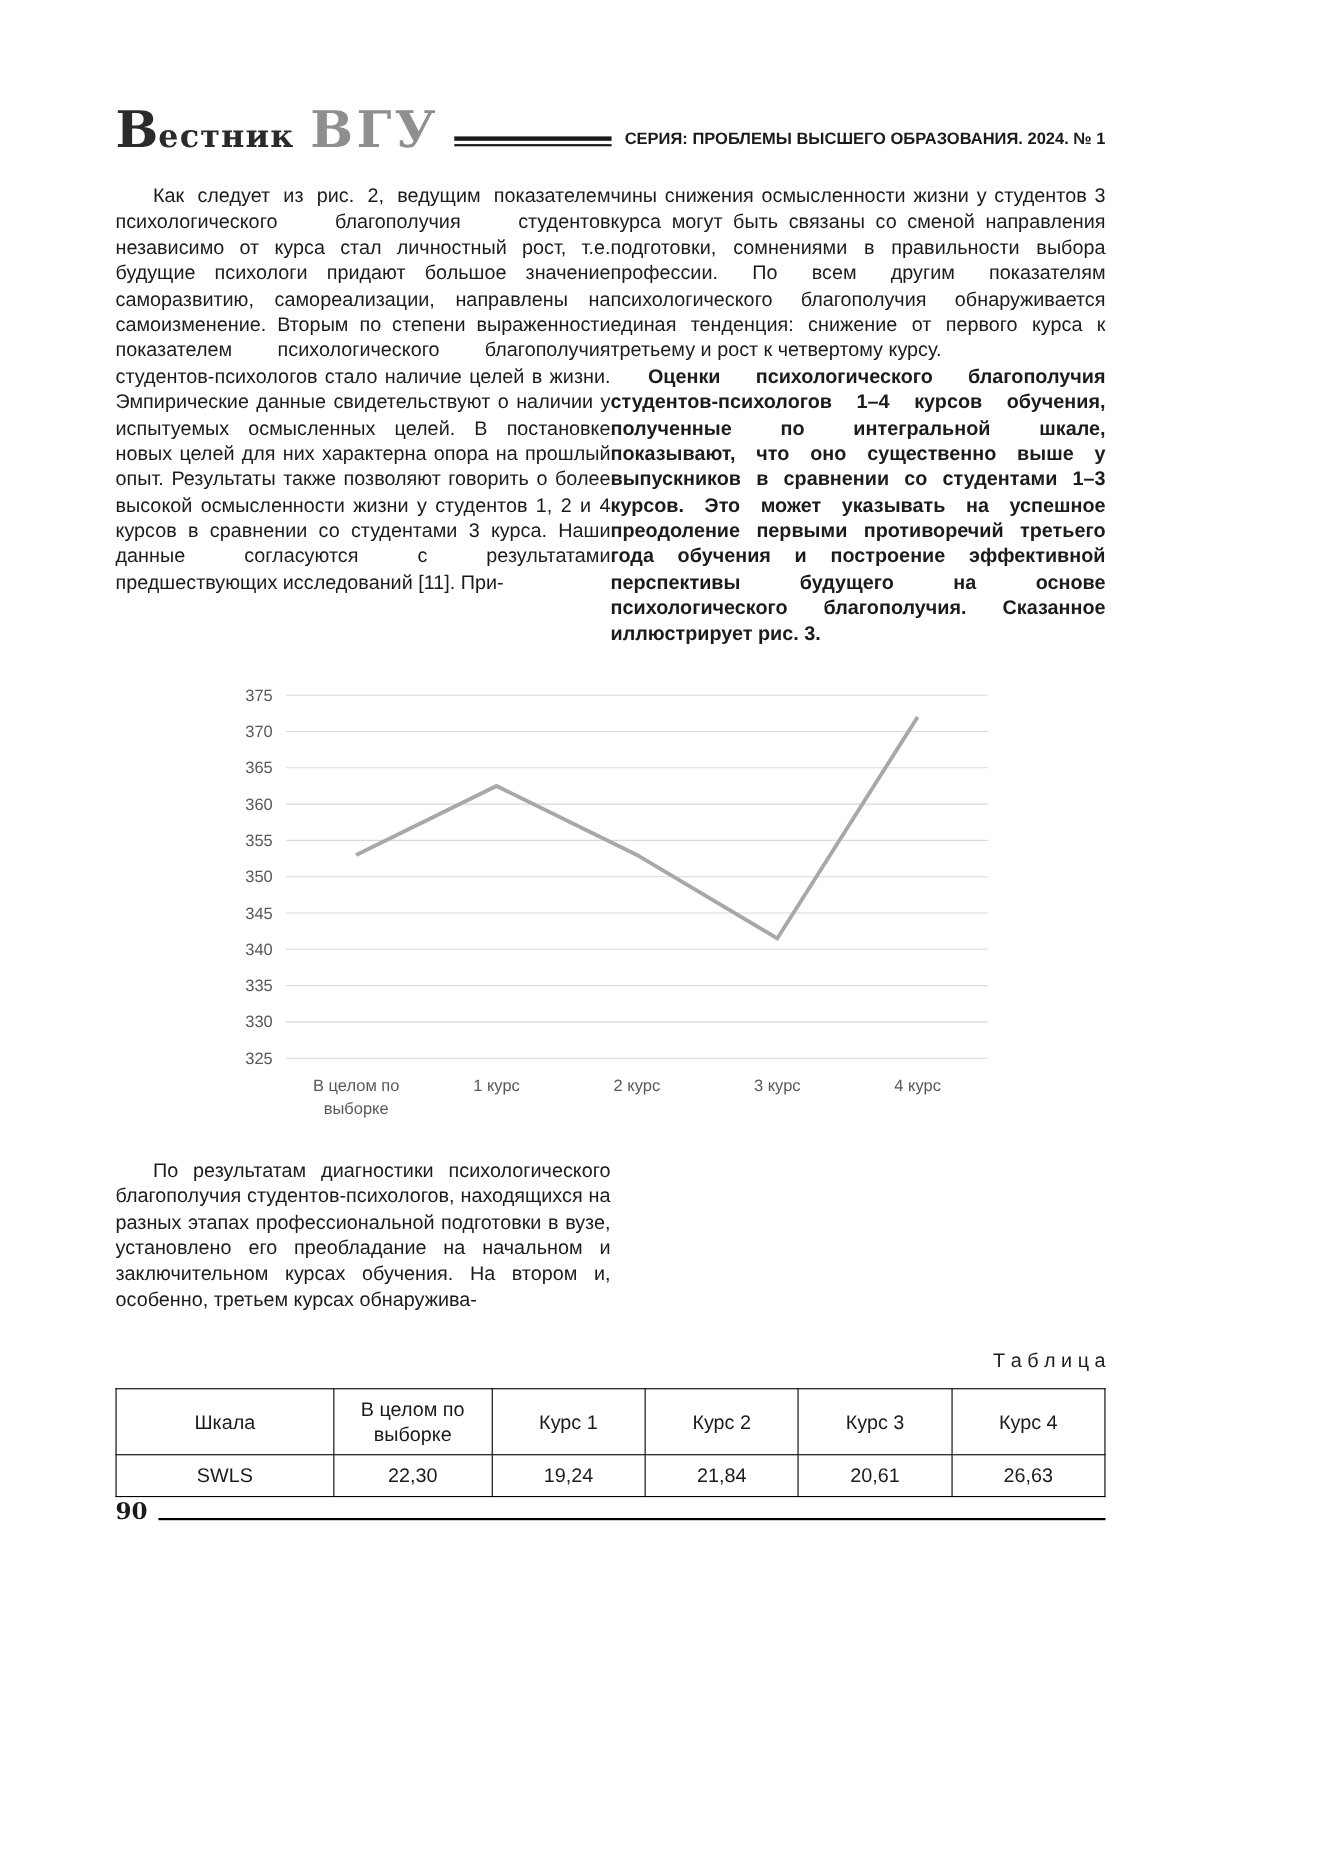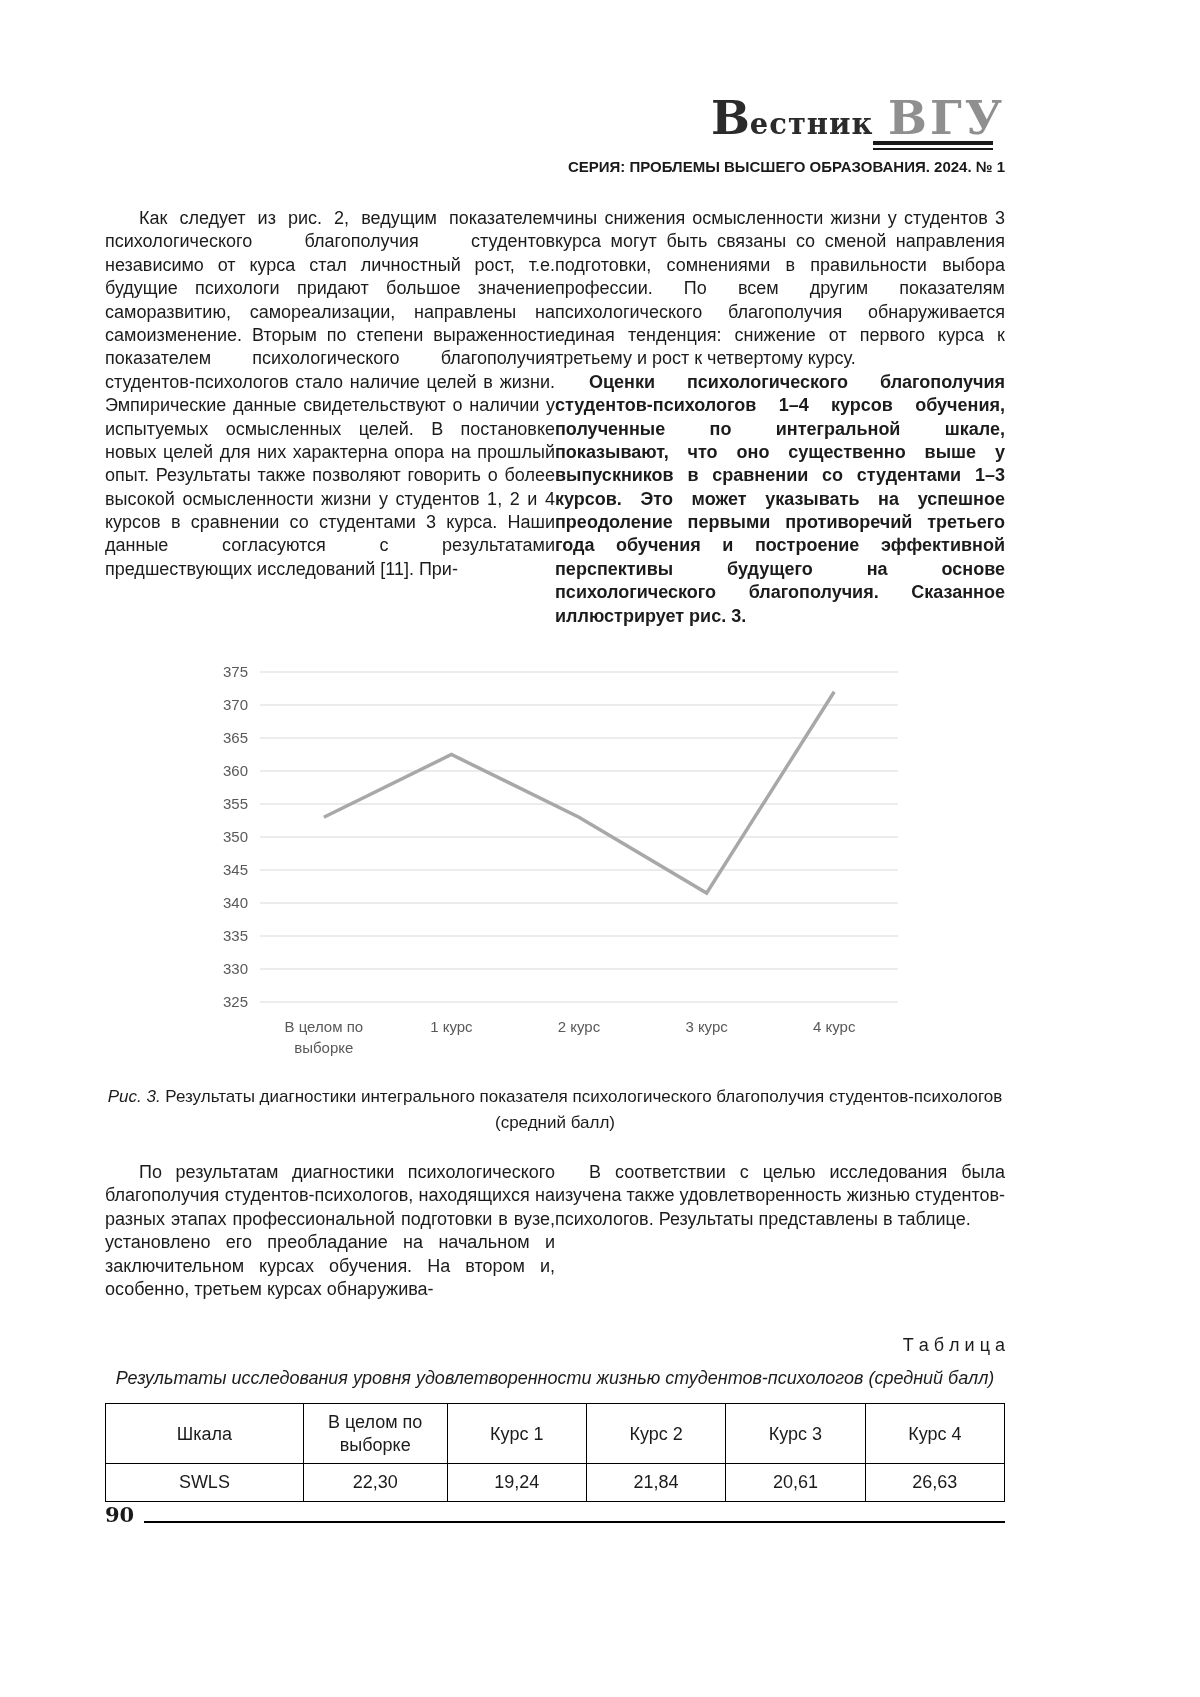--- a/index.html
+++ b/index.html
@@ -6,21 +6,21 @@
   html,body { background:#ffffff; }
   body {
     width:1200px; height:1697px;
     font-family:"Liberation Sans", sans-serif;
     color:#1b1b1b;
     overflow:hidden;
   }
   .page { width:1200px; height:1697px; padding:95px 195px 0 105px; position:relative; }
 
   
-  .header { display:flex; align-items:flex-end;flex-direction:column; }
+  .header { display:flex; align-items:flex-end; }
   .logo { white-space:nowrap; line-height:1; }
   .logo-cap  { font-family:"DejaVu Serif", serif; font-weight:bold; font-size:46px; color:#2b2b2b; }
   .logo-rest { font-family:"DejaVu Serif", serif; font-weight:bold; font-size:29px; color:#2b2b2b; letter-spacing:1px; }
   .logo-abbr { font-family:"DejaVu Serif", serif; font-weight:bold; font-size:46px; color:#8f8f8f; letter-spacing:3px; margin-left:10px; }
   .rule-double { flex:1 1 auto; height:9px; border-top:4px solid #1a1a1a; border-bottom:2px solid #1a1a1a; margin:0 12px 8px 14px; min-width:120px; }
   .series { font-size:15px; font-weight:bold; color:#1a1a1a; white-space:nowrap; margin-bottom:6px; }
 
   
   .cols { display:flex; margin-top:26px; }
   .col { flex:1 1 0; text-align:justify; font-size:18px; line-height:1.3; hyphens:auto; -webkit-hyphens:auto; }
@@ -99,38 +99,31 @@
           <line x1="62" x2="700" y1="10" y2="10" stroke="#d9d9d9" stroke-width="1"></line>
           <text x="50" y="15" text-anchor="end" class="tick">375</text>
           <polyline points="125.8,155.2 253.39999999999998,92.5 381,155.2 508.59999999999997,231.1 636.1999999999999,29.8" fill="none" stroke="#a8a8a8" stroke-width="3.5"></polyline>
           <text x="125.8" y="370" text-anchor="middle" class="tick"><tspan x="125.8">В целом по</tspan><tspan x="125.8" dy="21">выборке</tspan></text>
           <text x="253.39999999999998" y="370" text-anchor="middle" class="tick">1 курс</text>
           <text x="381" y="370" text-anchor="middle" class="tick">2 курс</text>
           <text x="508.59999999999997" y="370" text-anchor="middle" class="tick">3 курс</text>
           <text x="636.1999999999999" y="370" text-anchor="middle" class="tick">4 курс</text>
         </svg>
     </div>
-    <div class="fig-caption">
-      <span class="fig-label">Рис. 3.</span><span> Результаты диагностики интегрального показателя психологического благополучия студентов-психологов</span>
-      <br>
-      <span>(средний балл)</span>
-    </div>
   </div>
 
   <div class="cols">
     <div class="col">
       <p class="indent">По результатам диагностики психологического благополучия студентов-психологов, находящихся на разных этапах профессиональной подготовки в вузе, установлено его преобладание на начальном и заключительном курсах обучения. На втором и, особенно, третьем курсах обнаружива-</p>
     </div>
     <div class="col">
-      <p class="indent">В соответствии с целью исследования была изучена также удовлетворенность жизнью студентов-психологов. Результаты представлены в таблице.</p>
     </div>
   </div>
 
   <div class="table-label">Т а б л и ц а</div>
-  <div class="table-caption">Результаты исследования уровня удовлетворенности жизнью студентов-психологов (средний балл)</div>
 
   <table class="results">
     <colgroup>
       <col style="width:22%">
       <col style="width:16%">
       <col style="width:15.5%">
       <col style="width:15.5%">
       <col style="width:15.5%">
       <col style="width:15.5%">
     </colgroup>

